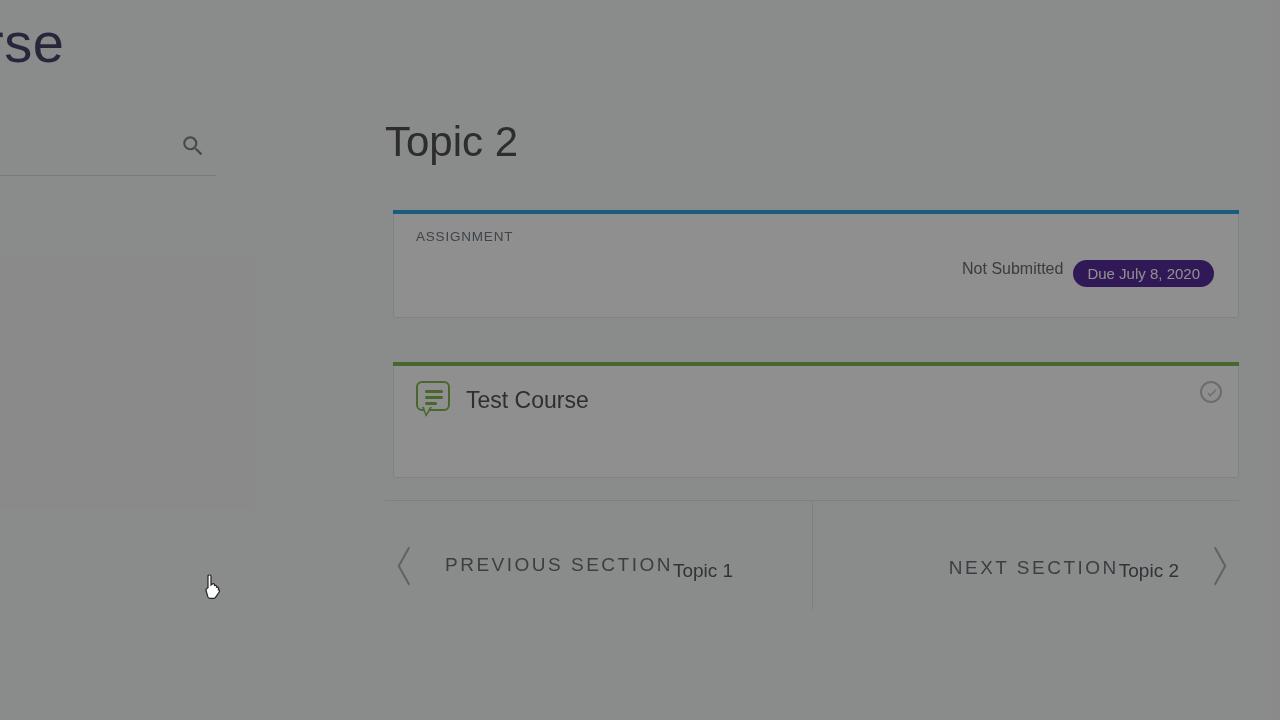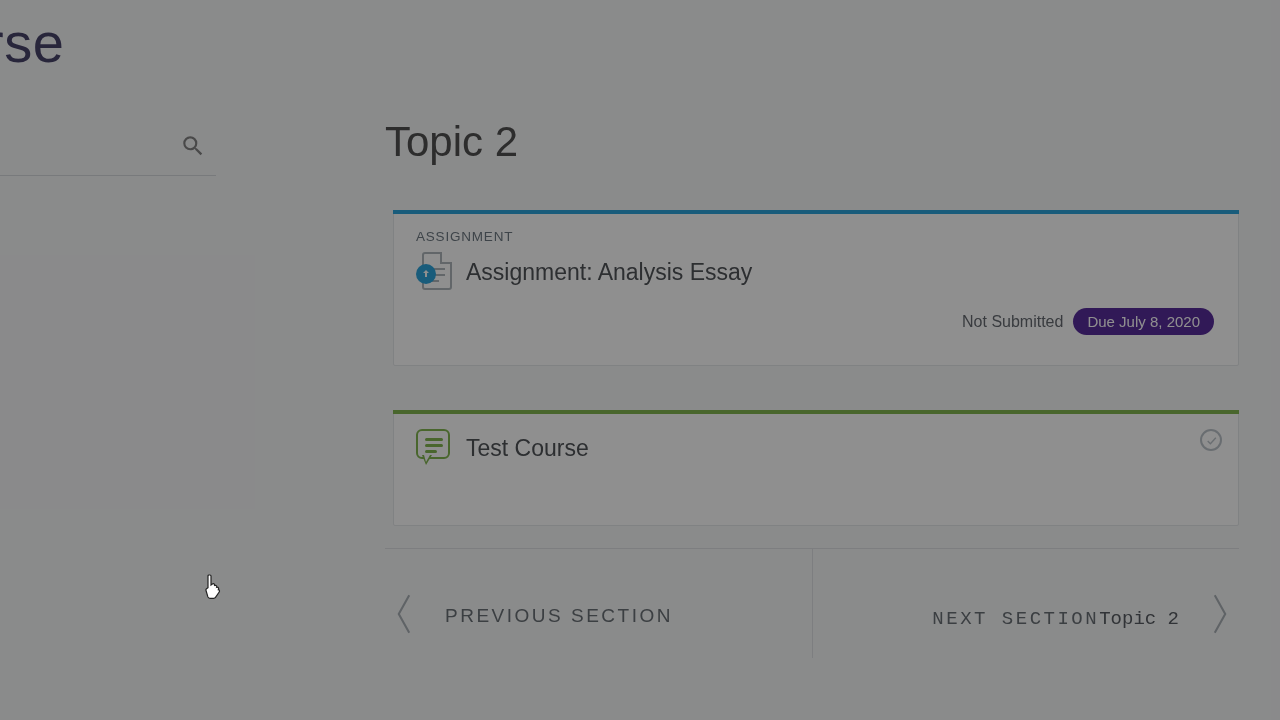--- a/index.html
+++ b/index.html
@@ -107,21 +107,21 @@
   .assign-icon .doc .l2 { top: 20px; width: 16px; }
   .assign-icon .doc .l3 { top: 26px; width: 10px; }
   .assign-icon .up {
     position: absolute; left: 0; top: 12px;
     width: 20px; height: 20px; border-radius: 50%;
     background: #1d9dd8; display: flex; align-items: center; justify-content: center;
   }
   .assign-icon .up svg { width: 12px; height: 12px; fill: #fff; }
 
   .status-row {
-    display: flex; justify-content: flex-end; align-items: center;
+    display: flex; justify-content: flex-end; align-items: flex-start;
     gap: 10px; margin-top: 16px; padding-right: 2px;
   }
   .status-text { color: #5a5f66; font-size: 16px; }
   .due-pill {
     background: #4c1d95; color: #fff;
     font-size: 15px; padding: 5px 14px; border-radius: 16px;
   }
 
   
   .forum-icon { position: relative; width: 36px; height: 38px; }
@@ -171,21 +171,21 @@
     padding-top: 24px;
   }
   .nav-left { justify-content: flex-start; border-right: 1px solid #dcdfe2; padding-left: 6px; }
   .nav-right { justify-content: flex-end; padding-right: 6px; }
 
   .nav-chevron svg { width: 26px; height: 46px; stroke: #a4abb1; stroke-width: 2; fill: none; }
   .nav-left .nav-chevron { margin-right: 28px; }
   .nav-right .nav-chevron { margin-left: 28px; }
 
   .nav-labels { display: flex; flex-direction: row; }
-  .nav-right .nav-labels { align-items: flex-end; font-family: Liberation Mono, monospace; }
+  .nav-right .nav-labels { align-items: center; }
   .nav-eyebrow { font-size: 19px; letter-spacing: 2.5px; color: #5f666c; font-weight: 400; }
   .nav-topic { font-size: 19px; color: #4b5056; margin-top: 6px; }
 
   
   .cursor-pointer {
     position: absolute;
     left: 203px; top: 573px;
     width: 20px; height: 28px;
     pointer-events: none;
   }
@@ -212,35 +212,20 @@
     </span>
   </div>
 </div>
 
 <div class="main">
   <h1 class="topic-title">Topic 2</h1>
 
   <div class="card">
     <div class="bar bar-assignment"></div>
     <div class="card-label">ASSIGNMENT</div>
-    <div class="card-title-row">
-      <span class="assign-icon">
-        <span class="doc">
-            <span class="l l1"></span>
-            <span class="l l2"></span>
-            <span class="l l3"></span>
-          </span>
-        <span class="up">
-            <svg viewBox="0 0 24 24">
-              <path d="M12 4l-6 6h4v8h4v-8h4z"></path>
-            </svg>
-          </span>
-      </span>
-      <span class="card-title">Assignment: Analysis Essay</span>
-    </div>
     <div class="status-row">
       <span class="status-text">Not Submitted</span>
       <span class="due-pill">Due July 8, 2020</span>
     </div>
   </div>
 
   <div class="card">
     <div class="bar bar-forum"></div>
     <span class="check-circle">
       <svg viewBox="0 0 24 24">
@@ -264,20 +249,21 @@
 
   <div class="section-nav">
     <div class="nav-half nav-left">
       <span class="nav-chevron">
         <svg viewBox="0 0 24 44">
             <polyline points="17 4 7 22 17 40"></polyline>
           </svg>
       </span>
       <div class="nav-labels">
         <span class="nav-eyebrow">PREVIOUS SECTION</span>
+        <span class="nav-topic">Topic 1</span>
       </div>
     </div>
     <div class="nav-half nav-right">
       <div class="nav-labels">
         <span class="nav-eyebrow">NEXT SECTION</span>
         <span class="nav-topic">Topic 2</span>
       </div>
       <span class="nav-chevron">
         <svg viewBox="0 0 24 44">
             <polyline points="7 4 17 22 7 40"></polyline>

